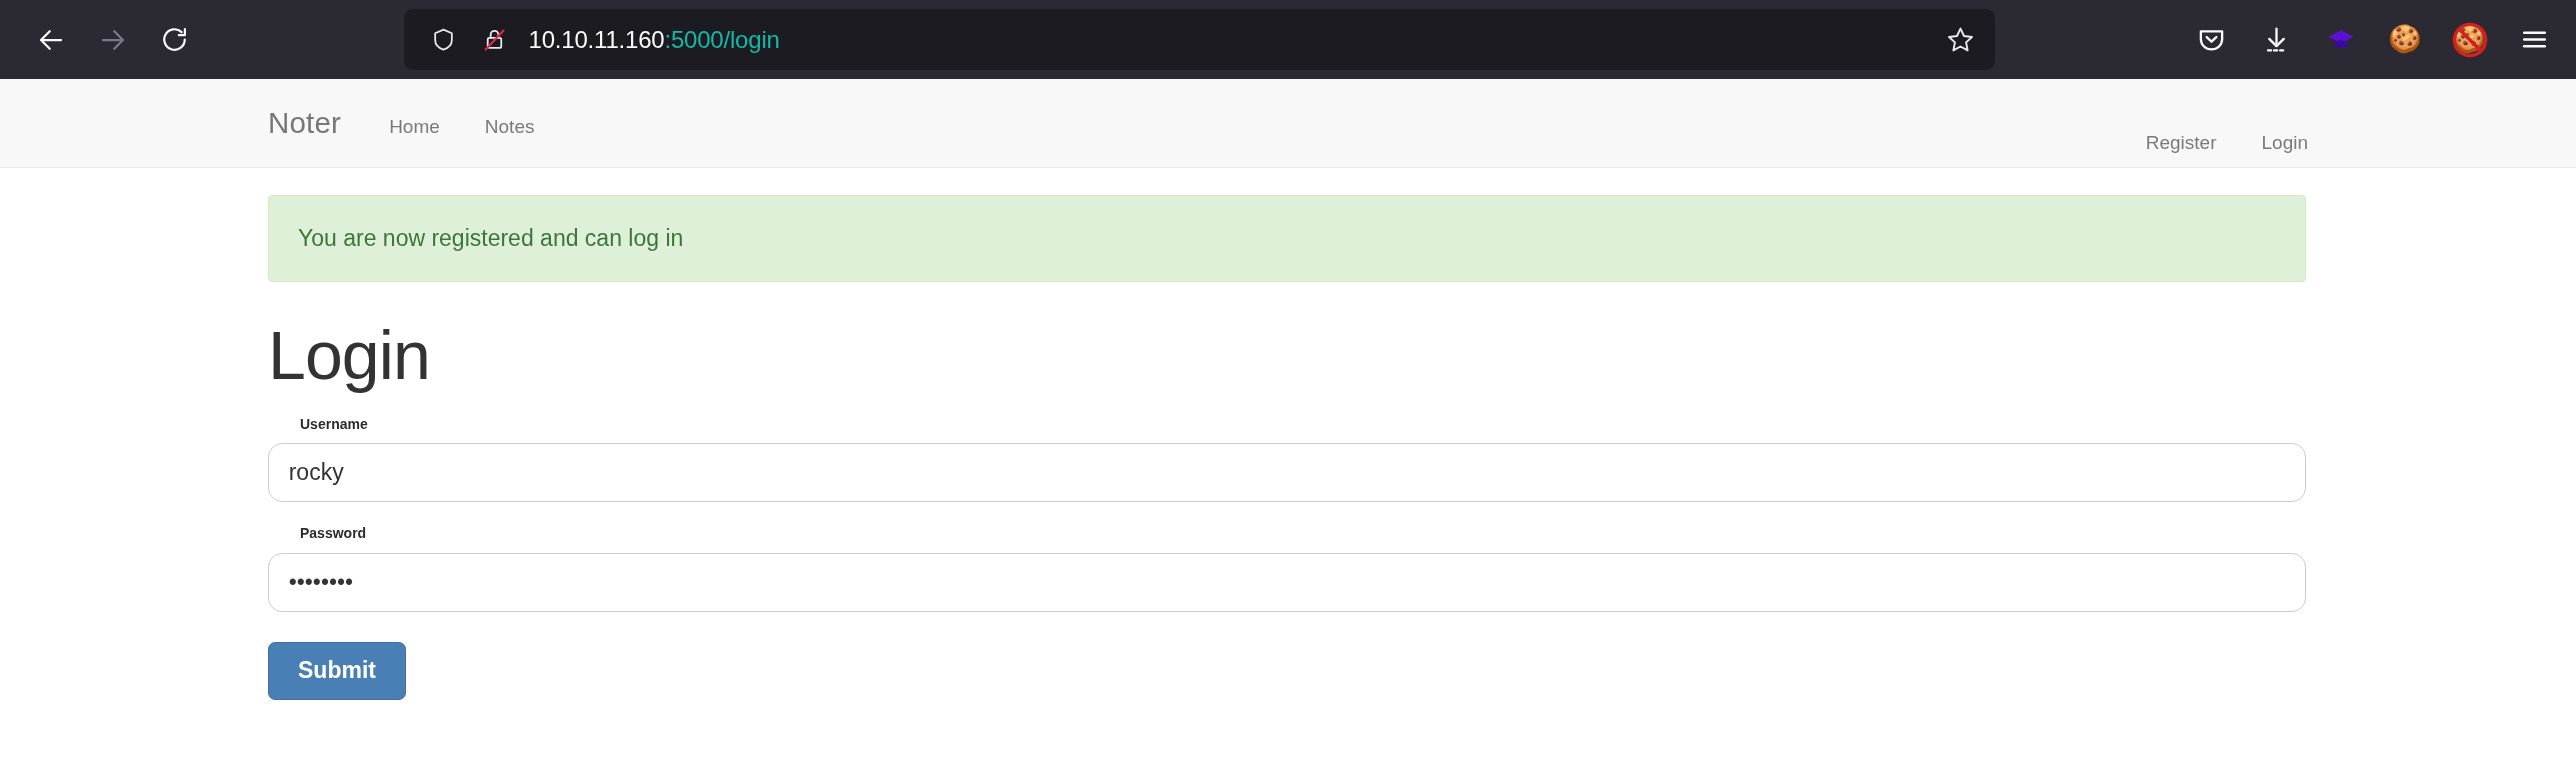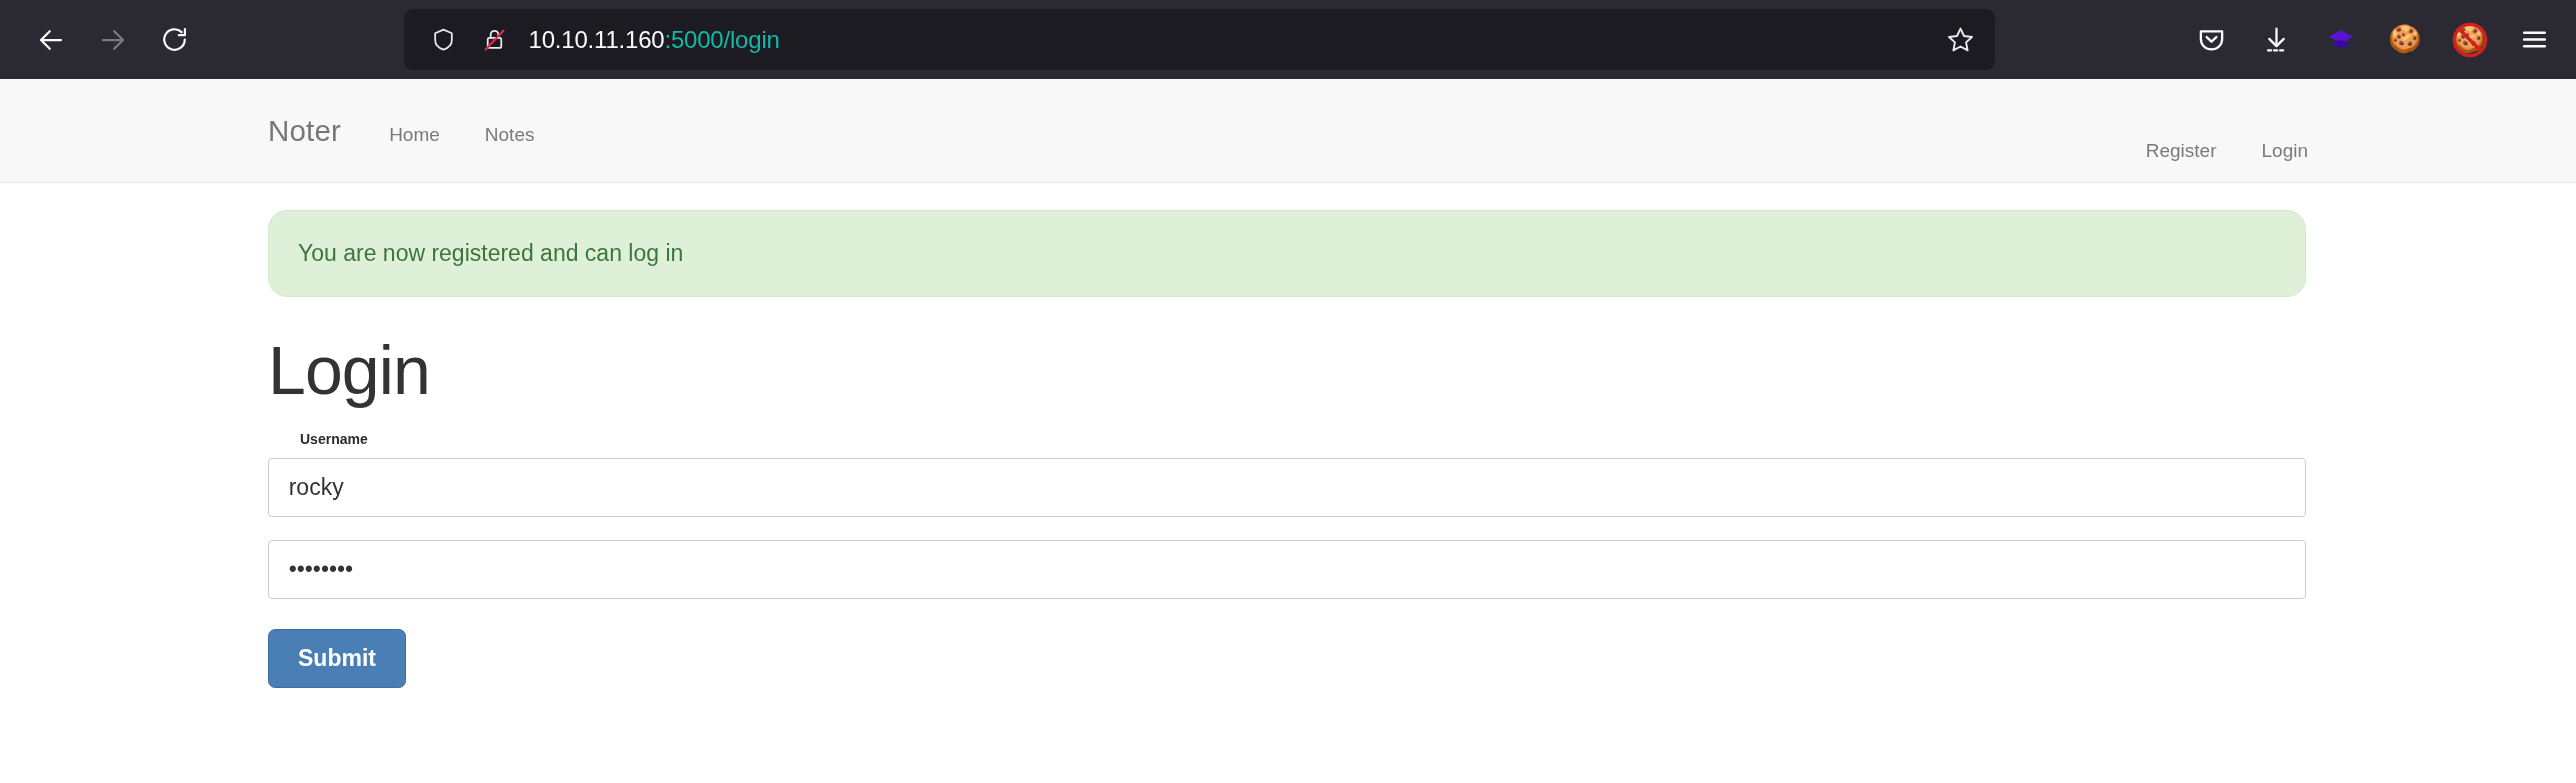--- a/index.html
+++ b/index.html
@@ -78,21 +78,21 @@
     width: 52px; height: 52px;
     display: flex; align-items: center; justify-content: center;
     border-radius: 7.2px;
     font-size: 27px;
     line-height: 1;
   }
 
   
   .page { background: #fff; height: 705px; }
   .navbar {
-    height: 104px;
+    height: 89px;
     background: #f8f8f8;
     border-bottom: 0.9px solid #e9e9e9;
     display: flex;
     align-items: center;
     padding: 0 268px;
     position: relative;
   }
   .nav-left { display: flex; align-items: baseline; gap: 0; }
   .brand {
     font-size: 29.5px;
@@ -115,21 +115,21 @@
   }
   .nav-right .nav-link { margin-right: 0; margin-left: 45px; }
 
   
   .content { padding: 0 268px; }
 
   .alert {
     margin-top: 27px;
     background: #dff0d8;
     border: 0.9px solid #d6e9c6;
-    border-radius: 19px;
+    border-radius: 4px;
     color: #3c763d;
     font-size: 23px;
     padding: 29px 0 29px 29px;
     width: 2038px;
   }
 
   .page-title {
     font-size: 68px;
     font-weight: 400;
     color: #333333;
@@ -144,21 +144,21 @@
     font-size: 14px;
     font-weight: bold;
     color: #2b2b2b;
     margin-bottom: 11.6px;
     margin-left: 32px;
   }
   .form-control {
     width: 2038px;
     height: 59px;
     border: 0.9px solid #cccccc;
-    border-radius: 4px;
+    border-radius: 14px;
     background: #ffffff;
     font-size: 23px;
     color: #333333;
     padding: 0 19.7px;
     font-family: "Liberation Sans", sans-serif;
     outline: none;
   }
   .form-control::placeholder { color: #999; }
 
   .btn-submit {
@@ -289,20 +289,21 @@
 
     <h1 class="page-title">Login</h1>
 
     <form>
       <div class="form-group">
         <label class="form-label">Username</label>
         <input class="form-control" type="text" value="rocky" style="">
       </div>
 
       <div class="form-group">
+        <label class="form-label">Password</label>
         <input class="form-control" type="text" value="••••••••" style="">
       </div>
 
       <button class="btn-submit" type="button">Submit</button>
     </form>
   </div>
 </div>
 
 
 </body></html>

